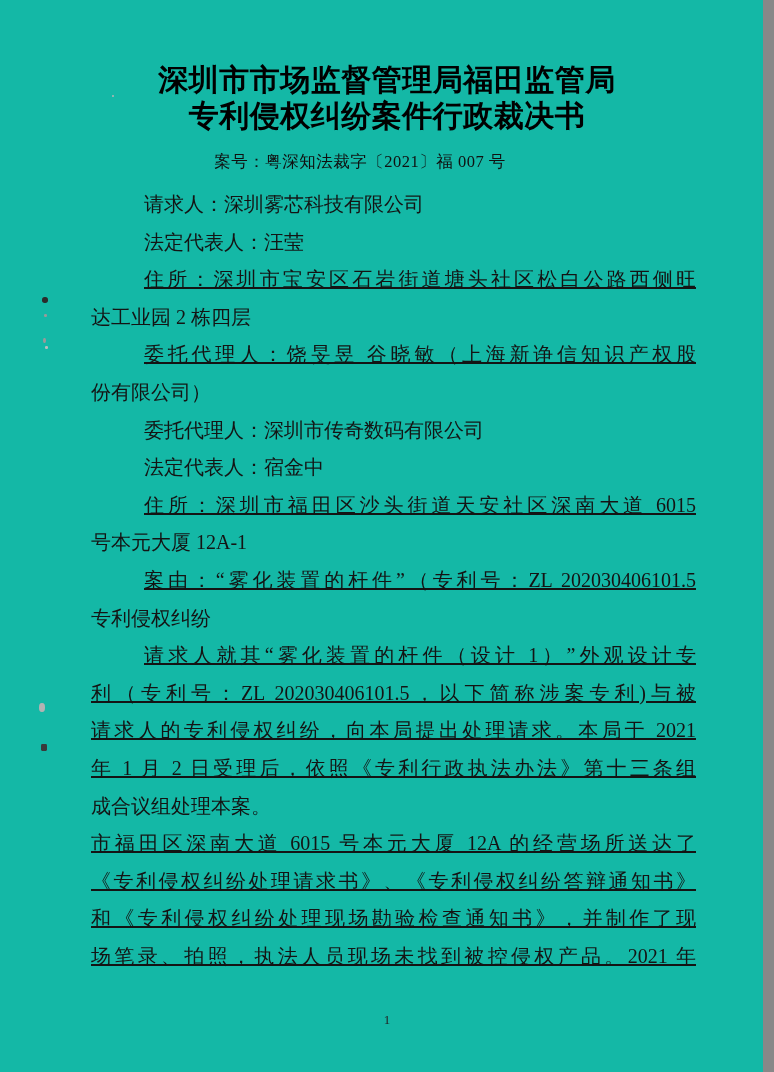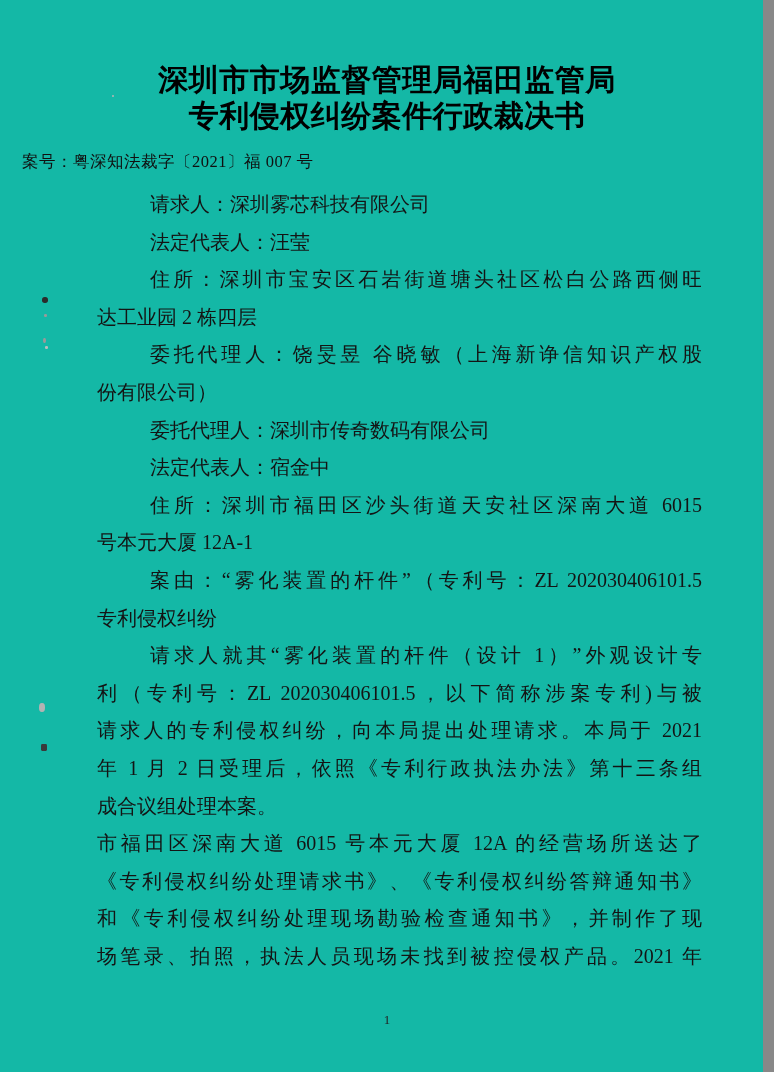--- a/index.html
+++ b/index.html
@@ -17,42 +17,43 @@
     text-align:center;
     font-weight:700;
     font-size:30px; line-height:36px;
     color:#000;
     letter-spacing:0.5px;
     margin:0;
   }
   .title-l1 { top:62px; }
   .title-l2 { top:98px;text-align:center; }
   .case-no {
-    position:absolute; top:150px; left:16px; width:700px;
-    text-align:left;
+    position:absolute; top:150px; left:4px; width:700px;
+    text-align:center;
     font-size:16.5px; line-height:24px;
     color:#101010;
     letter-spacing:0.5px;
     padding-left:6px;
   }
   .doc-body {
-    position:absolute; top:186px; left:97px; width:605px;
+    position:absolute; top:186px; left:91px; width:605px;
     font-size:20px;
     color:#141414;
   }
   .line {
     height:37.6px; line-height:37.6px;
     overflow:hidden;
     white-space:nowrap;
     text-align:left;
   }
   .line.justify {
     white-space:normal;
     text-align:justify;
     text-align-last:justify;
+    text-decoration:underline;
   }
   .line.indent { padding-left:53px; }
   .line.indent.justify { padding-left:0; text-indent:53px; }
   .page-no {
     position:absolute; top:1012px; left:0; width:774px;
     text-align:center;
     font-size:13px; line-height:16px;
     color:#222;
   }
   .speck { position:absolute; border-radius:45%; }

